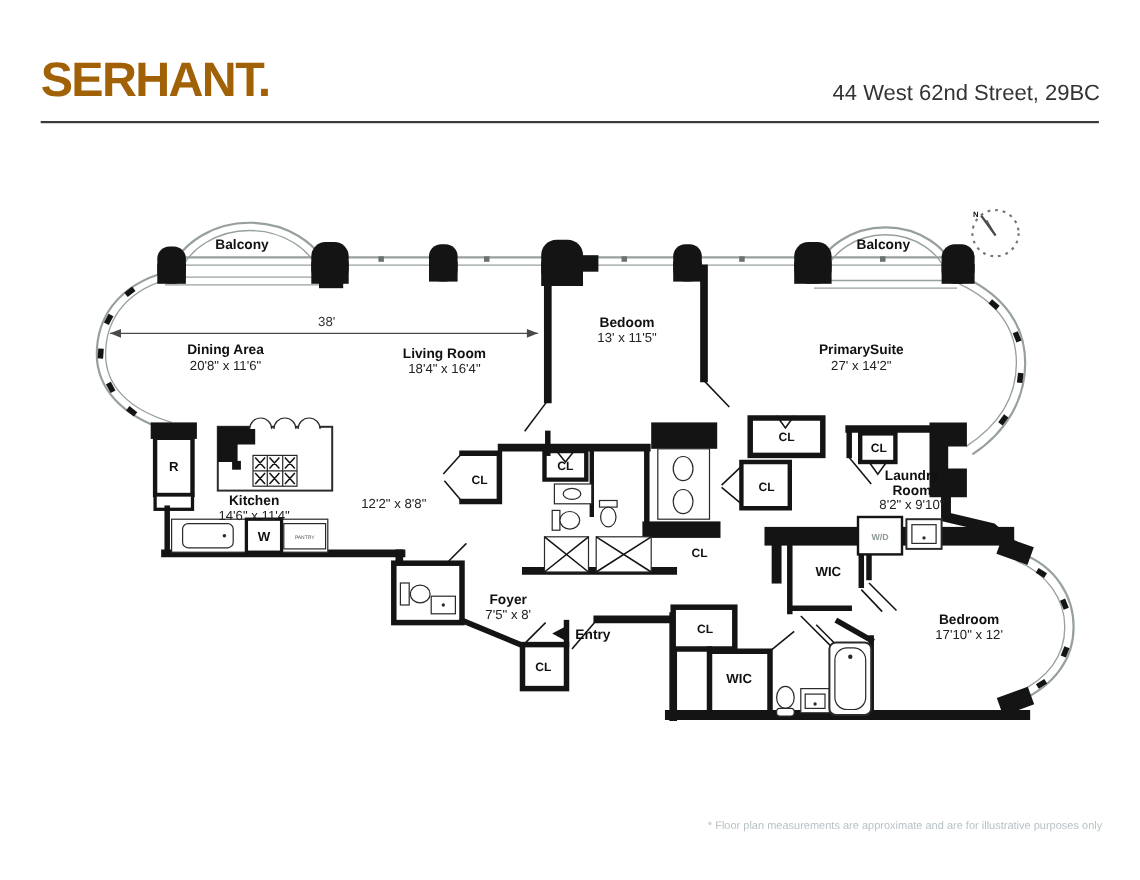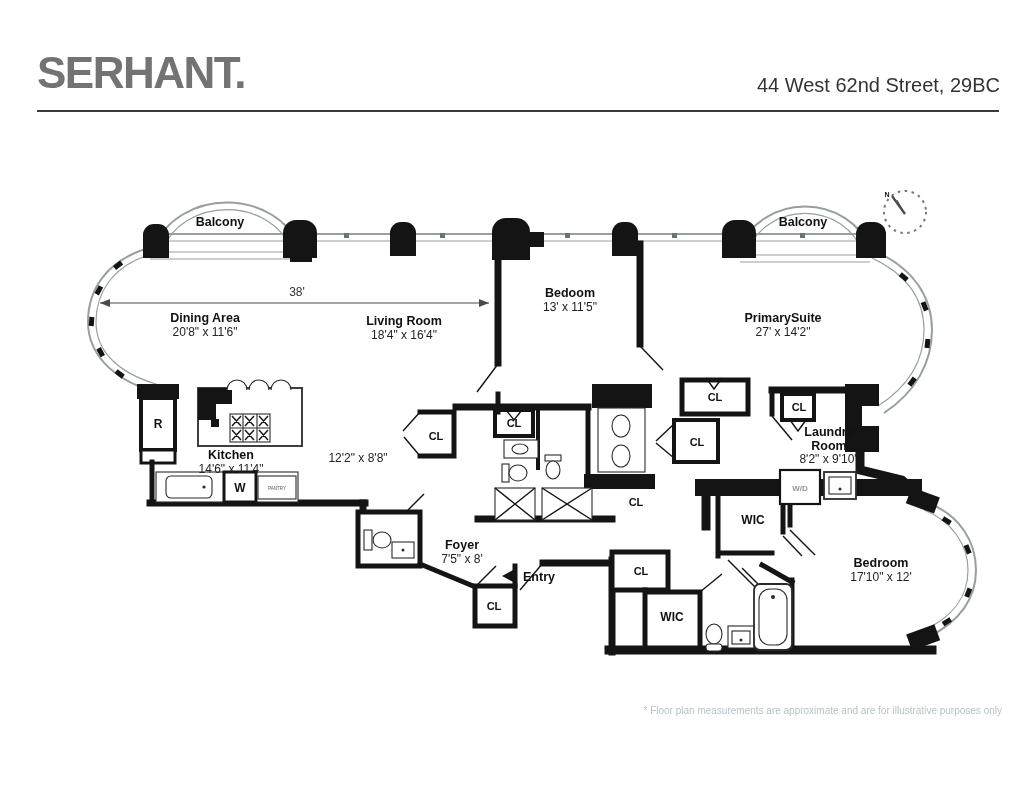--- a/index.html
+++ b/index.html
@@ -2,31 +2,31 @@
 <html><head>
 <meta charset="utf-8">
 <style>
   html,body{margin:0;padding:0;}
   body{
     width:1036px;height:800px;position:relative;background:#ffffff;
     font-family:"Liberation Sans", sans-serif;overflow:hidden;
   }
   .logo{
     position:absolute;left:37px;top:48px;
-    font-size:44px;font-weight:800;letter-spacing:-1.5px;color:#737373;
+    font-size:44px;font-weight:800;letter-spacing:-1.5px;color:#a16207;
   }
   .address{
     position:absolute;right:36px;top:74px;
     font-size:20px;font-weight:400;color:#333333;letter-spacing:0;
   }
   .header-rule{
     position:absolute;left:37px;right:37px;top:110px;height:2px;background:#3b3b3b;
   }
   .disclaimer{
-    position:absolute;right:34px;top:705px;
+    position:absolute;right:34px;top:746px;
     font-size:10px;color:#b7c2c6;font-weight:400;
   }
   svg#plan{position:absolute;left:0;top:0;}
   
   .blk{fill:#141414;stroke:none;}
   .w9{stroke:#141414;stroke-width:9;fill:none;stroke-linecap:square;}
   .w7{stroke:#141414;stroke-width:7;fill:none;stroke-linecap:square;}
   .w5{stroke:#141414;stroke-width:5;fill:none;stroke-linecap:square;}
   .w4{stroke:#141414;stroke-width:4;fill:none;stroke-linecap:square;}
   .thin{stroke:#141414;stroke-width:1.4;fill:none;}

